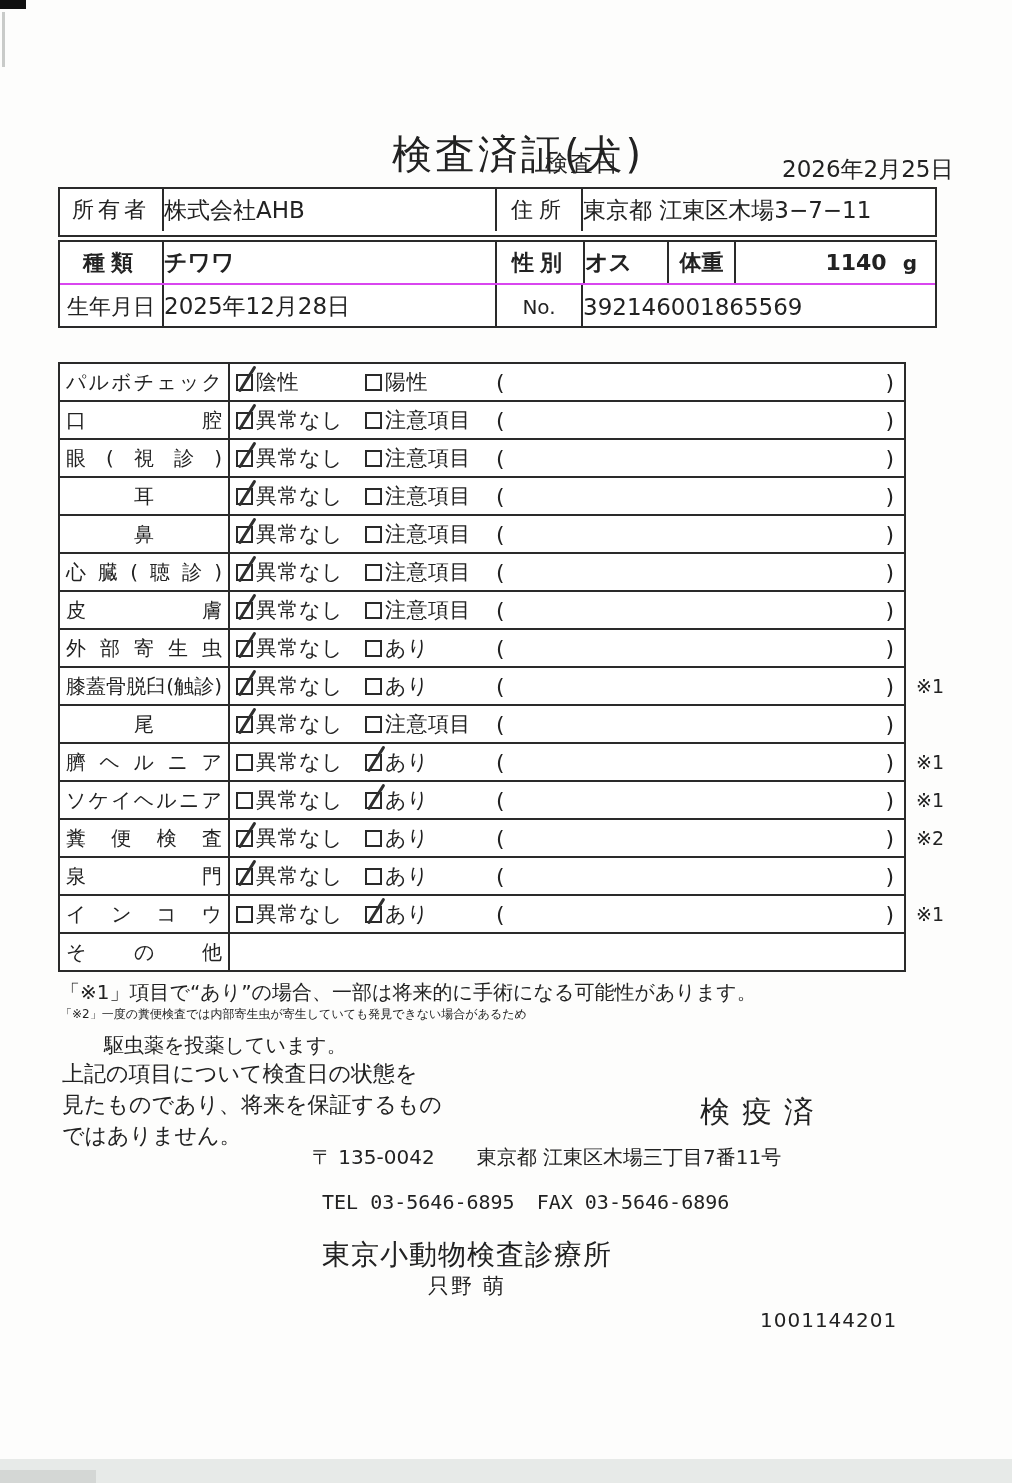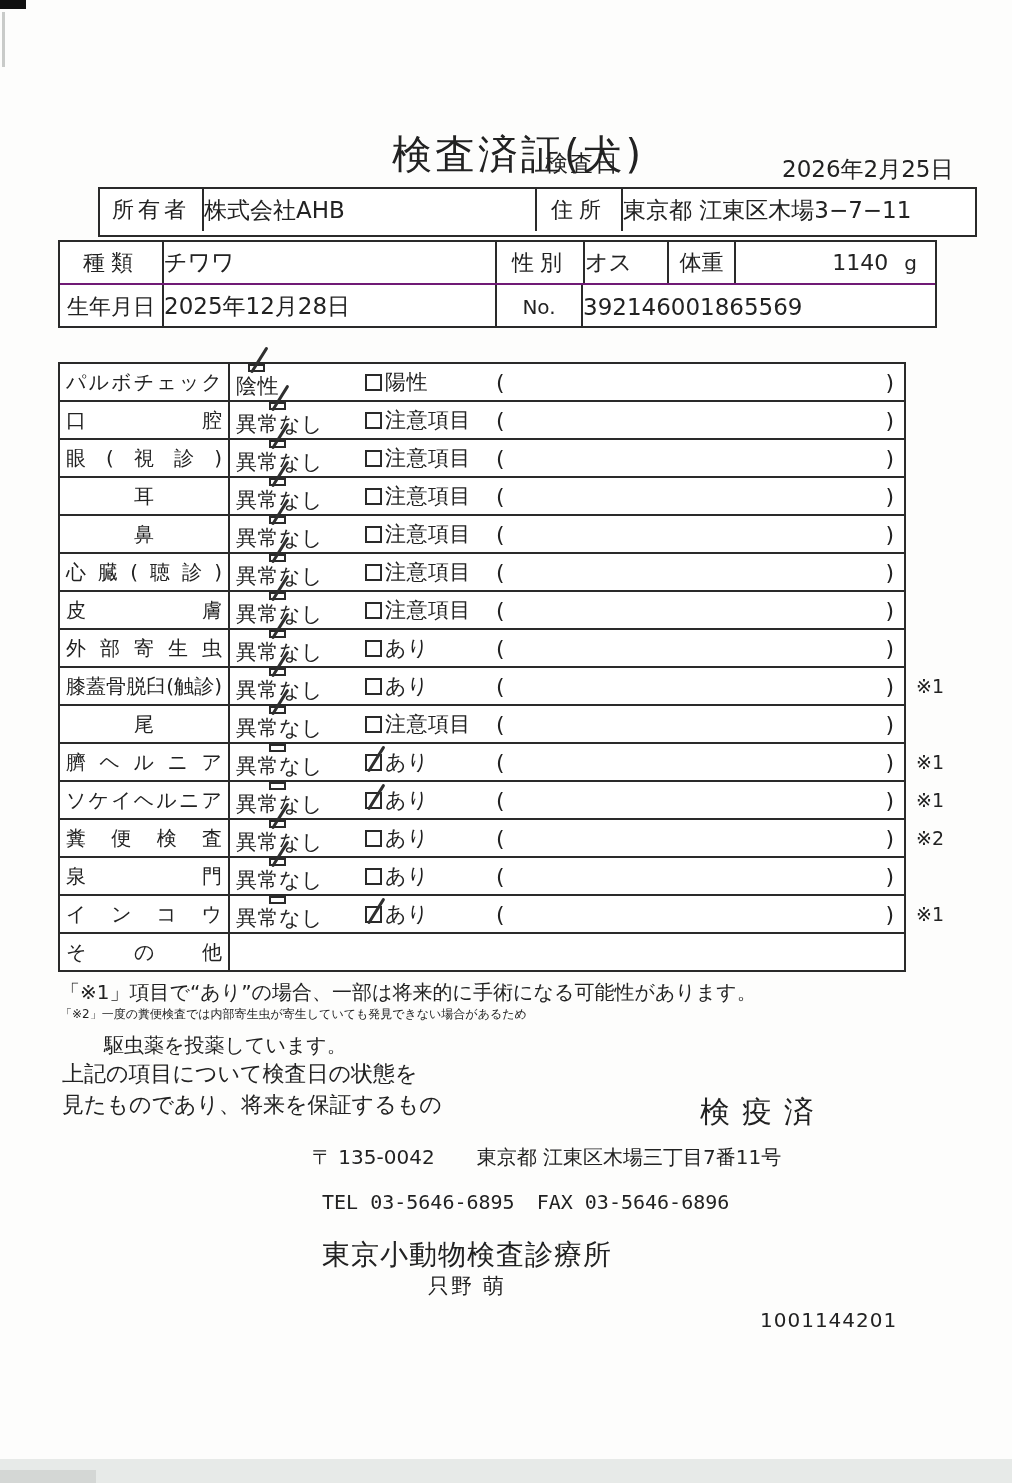--- a/index.html
+++ b/index.html
@@ -14,45 +14,45 @@
     margin:0 auto;
   }
   .abs{position:absolute;}
   
   .doc-title{left:392px;top:88px;font-size:40px;letter-spacing:3px;font-weight:500;margin-top:39px;}
   .insp-date-label{left:545px;top:148px;font-size:23px;letter-spacing:2px;}
   .insp-date-value{left:782px;top:154px;font-size:23px;}
   
   .htable{position:absolute;left:58px;width:879px;border:2px solid #2a2a2a;background:#fff;}
   .hrow{display:flex;height:43px;}
-  .owner-table{top:187px;height:50px;margin-left:40px;}
+  .owner-table{top:187px;height:50px;}
   .owner-table .hrow{height:42px;}
   .info-table{top:240px;height:88px;}
-  .info-table .hrow.first{border-bottom:2px solid #701a75;}
+  .info-table .hrow.first{border-bottom:2px solid #d946ef;font-weight:bold;}
   .tcell{border-right:2px solid #2a2a2a;display:flex;align-items:center;justify-content:center;font-size:22px;}
   .tcell.last{border-right:none;}
   .tcell.value{justify-content:flex-start;padding-left:0;font-size:23px;}
   .w104{width:104px;}.w333{width:333px;}.w86{width:86px;}.w80{width:88px;}.w100{width:84px;}.w67{width:67px;}
   .grow{flex:1;}
   .ls4{letter-spacing:4px;}.ls6{letter-spacing:6px;}
   .weight-cell{justify-content:flex-end;padding-right:18px;gap:16px;}
   .weight-unit{font-size:20px;}
   .no-label{font-size:20px;letter-spacing:0;}
   
   .intro{left:60px;top:330px;font-size:20px;letter-spacing:0.5px;}
   
   .checklist{position:absolute;left:58px;top:362px;width:848px;border:2px solid #2a2a2a;background:#fff;}
   .crow{position:relative;display:flex;height:38px;border-bottom:2px solid #2a2a2a;}
   .crow:last-child{border-bottom:none;height:36px;}
   .label-cell{width:170px;border-right:2px solid #2a2a2a;display:flex;align-items:center;padding:0 6px;}
   .jlabel{display:flex;justify-content:space-between;width:100%;font-size:20px;line-height:1;}
   .jlabel.single{justify-content:center;}
   .content-cell{position:relative;flex:1;}
   .cbgroup{position:absolute;top:0;height:100%;display:flex;align-items:center;}
-  .cbgroup.g1{left:6px;flex-direction:column;}
+  .cbgroup.g1{left:6px;}
   .cbgroup.g2{left:135px;}
   .checkbox{position:relative;width:17px;height:17px;border:2px solid #2a2a2a;margin-right:3px;display:inline-block;background:#fff;}
   .checkbox.checked::after{
     content:'';position:absolute;left:0px;bottom:-2px;width:3px;height:30px;
     background:#2f2f2f;transform-origin:bottom left;transform:rotate(32deg);border-radius:2px;
   }
   .cblabel{font-size:21px;letter-spacing:0.5px;}
   .paren{position:absolute;top:0;height:100%;display:flex;align-items:center;font-size:22px;}
   .paren.open{left:266px;}
   .paren.close{right:10px;}
@@ -490,20 +490,21 @@
 
   </div>
 
   <div class="abs fn1">「※1」項目で“あり”の場合、一部は将来的に手術になる可能性があります。</div>
   <div class="abs fn2">「※2」一度の糞便検査では内部寄生虫が寄生していても発見できない場合があるため</div>
   <div class="abs fn2b">駆虫薬を投薬しています。</div>
 
   <div class="abs disclaimer">
     <div>上記の項目について検査日の状態を</div>
     <div>見たものであり、将来を保証するもの</div>
+    <div>ではありません。</div>
   </div>
 
   <div class="abs stamp">検疫済</div>
 
   <div class="abs addr-line">
     <span class="postal">〒 135-0042</span><span>東京都 江東区木場三丁目7番11号</span>
   </div>
   <div class="abs tel-line">
     <span>TEL 03-5646-6895</span><span class="fax">FAX 03-5646-6896</span>
   </div>

